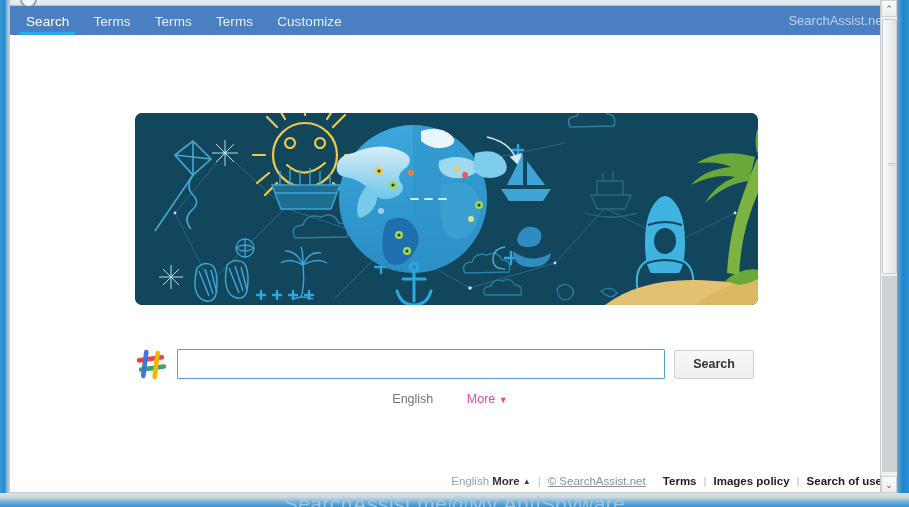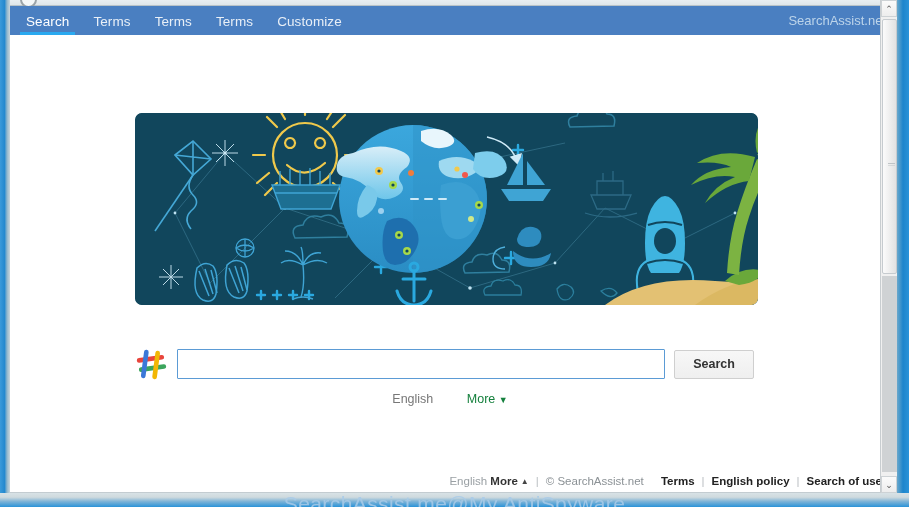--- a/index.html
+++ b/index.html
@@ -126,35 +126,35 @@
   }
 
   
   #langrow {
     position: absolute; left: 125px; top: 357px;
     width: 630px;
     text-align: center;
     font-size: 12.5px;
   }
   #lang-label { color: #777; margin-right: 30px; }
-  #more-link { color: #15803d; cursor: pointer; }
+  #more-link { color: #ec4899; cursor: pointer; }
   #more-caret { font-size: 9px; }
 
   
   #footer {
     position: absolute; right: 14px; bottom: 6px;
     display: flex; align-items: center;
     font-size: 11.5px; color: #333;
     white-space: nowrap;
   }
   #footer .f-grey { color: #9aa0a4; }
   #footer .f-bold { font-weight: bold; color: #333; }
   #footer .f-sep { color: #b9bec1; margin: 0 7px; }
   #footer .f-link { color: #222; font-weight: bold; cursor: pointer; }
-  #footer .f-copy { color: #8b9195; }
+  #footer .f-copy { color: #8b9195; text-decoration: underline; }
   #footer .f-caret { font-size: 8px; color:#444; margin-left: 3px;}
 
   
   #watermark {
     position: absolute; left: 0; bottom: -9px; width: 909px;
     text-align: center;
     font-size: 21px; color: #a9cbe8;
     letter-spacing: .4px;
     opacity: .85;
     pointer-events: none;
@@ -476,21 +476,21 @@
 
       <div id="footer">
         <span class="f-grey">English</span>&nbsp;
         <span class="f-bold"><span>More</span></span>
         <span class="f-caret">▲</span>
         <span class="f-sep">|</span>
         <span class="f-copy">© SearchAssist.net</span>
         <span class="f-sep">&nbsp;</span>
         <span class="f-link">Terms</span>
         <span class="f-sep">|</span>
-        <span class="f-link">English policy</span>
+        <span class="f-link">Images policy</span>
         <span class="f-sep">|</span>
         <span class="f-link">Search of use</span>
       </div>
 
       <div id="inner-scroll">
         <div class="isb-arrow" id="isb-up">⌃</div>
 
       </div>
 
     </div>

